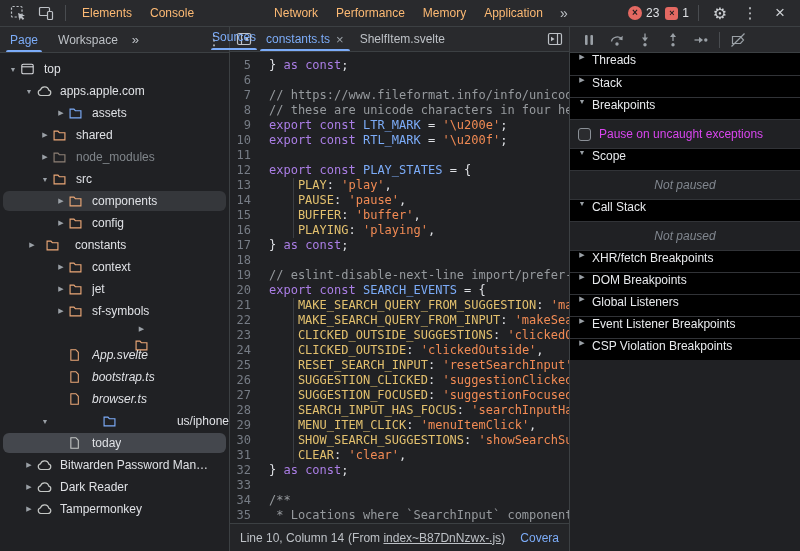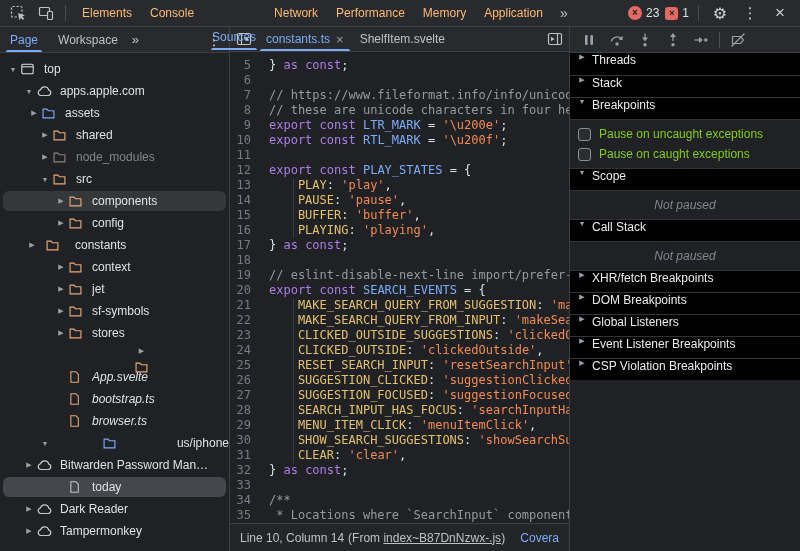--- a/index.html
+++ b/index.html
@@ -100,21 +100,21 @@
   .dbg-body { flex:1; overflow:hidden; }
   .sec-header { height:22px; display:flex; align-items:flex-start; padding:0 6px; gap:4px;
     border-top:1px solid #313337; cursor:pointer; background:#000000; }
   .sec-header:first-child { border-top:none; }
   .sec-header .sarrow { width:12px; font-size:7px; color:#9aa0a6; display:flex; justify-content:center; }
   .sec-header .stitle { color:#e8eaed; }
   .sec-content { border-top:1px solid #313337; }
   .chkrow { height:20px; display:flex; align-items:center; gap:8px; padding:0 8px; cursor:pointer; }
   .chkbox { width:13px; height:13px; border:1.5px solid #8b9097; border-radius:3px;
     background:#2b2c2f; flex:0 0 13px; }
-  .chklabel { color:#84cc16; }
+  .chklabel { color:#d946ef; }
   .notpaused { padding:7px 0; text-align:center; color:#81878f; font-style:italic; }
 </style>
 </head>
 <body>
 
 <div class="app">
 
   <div class="topbar">
     <div class="tb-icons">
       <div class="tb-iconbtn">
@@ -181,21 +181,21 @@
           <div class="trow" style="padding-left: 22px;">
             <div class="rowbg"></div>
             <div class="arrow">▼</div>
             <div class="ticon ic-gray">
               <svg width="16" height="14" viewBox="0 0 16 14" fill="none" stroke="currentColor" stroke-width="1.2">
                 <path d="M12 11.5 H4.8 A2.9 2.9 0 0 1 4.5 5.8 A4.3 4.3 0 0 1 12.8 6.2 A2.7 2.7 0 0 1 12 11.5 Z"></path>
               </svg>
             </div>
             <div class="tlabel">apps.apple.com</div>
           </div>
-          <div class="trow" style="padding-left: 27px;">
+          <div class="trow" style="padding-left: 54px;">
             <div class="rowbg"></div>
             <div class="arrow">▶</div>
             <div class="ticon ic-blue">
               <svg width="15" height="14" viewBox="0 0 16 16" fill="none" stroke="currentColor" stroke-width="1.3">
                 <path d="M1.8 3.5 h4.4 l1.6 1.9 h6.4 v8.1 h-12.4 z"></path>
               </svg>
             </div>
             <div class="tlabel">assets</div>
           </div>
           <div class="trow" style="padding-left: 38px;">
@@ -280,30 +280,20 @@
           </div>
           <div class="trow" style="padding-left: 54px;">
             <div class="rowbg"></div>
             <div class="arrow">▶</div>
             <div class="ticon ic-orange">
               <svg width="15" height="14" viewBox="0 0 16 16" fill="none" stroke="currentColor" stroke-width="1.3">
                 <path d="M1.8 3.5 h4.4 l1.6 1.9 h6.4 v8.1 h-12.4 z"></path>
               </svg>
             </div>
             <div class="tlabel">sf-symbols</div>
-          </div>
-          <div class="trow" style="padding-left: 54px;">
-            <div class="rowbg"></div>
-            <div class="arrow">▶</div>
-            <div class="ticon ic-orange">
-              <svg width="15" height="14" viewBox="0 0 16 16" fill="none" stroke="currentColor" stroke-width="1.3">
-                <path d="M1.8 3.5 h4.4 l1.6 1.9 h6.4 v8.1 h-12.4 z"></path>
-              </svg>
-            </div>
-            <div class="tlabel">stores</div>
           </div>
           <div class="trow" style="padding-left: 54px; flex-direction: column;">
             <div class="rowbg"></div>
             <div class="arrow">▶</div>
             <div class="ticon ic-orange">
               <svg width="15" height="14" viewBox="0 0 16 16" fill="none" stroke="currentColor" stroke-width="1.3">
                 <path d="M1.8 3.5 h4.4 l1.6 1.9 h6.4 v8.1 h-12.4 z"></path>
               </svg>
             </div>
             <div class="tlabel">utils</div>
@@ -340,40 +330,40 @@
           </div>
           <div class="trow" style="padding-left: 38px; justify-content: space-between;">
             <div class="rowbg"></div>
             <div class="arrow">▼</div>
             <div class="ticon ic-blue">
               <svg width="15" height="14" viewBox="0 0 16 16" fill="none" stroke="currentColor" stroke-width="1.3">
                 <path d="M1.8 3.5 h4.4 l1.6 1.9 h6.4 v8.1 h-12.4 z"></path>
               </svg>
             </div>
             <div class="tlabel">us/iphone</div>
-          </div>
-          <div class="trow" style="padding-left: 22px;">
-            <div class="rowbg"></div>
-            <div class="arrow">▶</div>
-            <div class="ticon ic-gray">
-              <svg width="16" height="14" viewBox="0 0 16 14" fill="none" stroke="currentColor" stroke-width="1.2">
-                <path d="M12 11.5 H4.8 A2.9 2.9 0 0 1 4.5 5.8 A4.3 4.3 0 0 1 12.8 6.2 A2.7 2.7 0 0 1 12 11.5 Z"></path>
-              </svg>
-            </div>
-            <div class="tlabel">Bitwarden Password Man…</div>
           </div>
           <div class="trow hl-selected" style="padding-left: 54px;">
             <div class="rowbg"></div>
             <div class="arrow"></div>
             <div class="ticon ic-gray">
               <svg width="13" height="14" viewBox="0 0 16 16" fill="none" stroke="currentColor" stroke-width="1.3">
                 <path d="M3.5 1.5 h6.2 l3 3.2 v9.8 h-9.2 z"></path>
               </svg>
             </div>
             <div class="tlabel">today</div>
+          </div>
+          <div class="trow" style="padding-left: 22px;">
+            <div class="rowbg"></div>
+            <div class="arrow">▶</div>
+            <div class="ticon ic-gray">
+              <svg width="16" height="14" viewBox="0 0 16 14" fill="none" stroke="currentColor" stroke-width="1.2">
+                <path d="M12 11.5 H4.8 A2.9 2.9 0 0 1 4.5 5.8 A4.3 4.3 0 0 1 12.8 6.2 A2.7 2.7 0 0 1 12 11.5 Z"></path>
+              </svg>
+            </div>
+            <div class="tlabel">Bitwarden Password Man…</div>
           </div>
           <div class="trow" style="padding-left: 22px;">
             <div class="rowbg"></div>
             <div class="arrow">▶</div>
             <div class="ticon ic-gray">
               <svg width="16" height="14" viewBox="0 0 16 14" fill="none" stroke="currentColor" stroke-width="1.2">
                 <path d="M12 11.5 H4.8 A2.9 2.9 0 0 1 4.5 5.8 A4.3 4.3 0 0 1 12.8 6.2 A2.7 2.7 0 0 1 12 11.5 Z"></path>
               </svg>
             </div>
             <div class="tlabel">Dark Reader</div>
@@ -514,24 +504,20 @@
           </div>
           <div class="sec-header">
             <div class="sarrow">▼</div>
             <div class="stitle">Breakpoints</div>
           </div>
           <div class="sec-content" style="padding: 4px 0px;">
             <div class="chkrow">
               <div class="chkbox"></div>
               <div class="chklabel">Pause on uncaught exceptions</div>
             </div>
-            <div class="chkrow">
-              <div class="chkbox"></div>
-              <div class="chklabel">Pause on caught exceptions</div>
-            </div>
           </div>
           <div class="sec-header">
             <div class="sarrow">▼</div>
             <div class="stitle">Scope</div>
           </div>
           <div class="sec-content">
             <div class="notpaused">Not paused</div>
           </div>
           <div class="sec-header">
             <div class="sarrow">▼</div>

